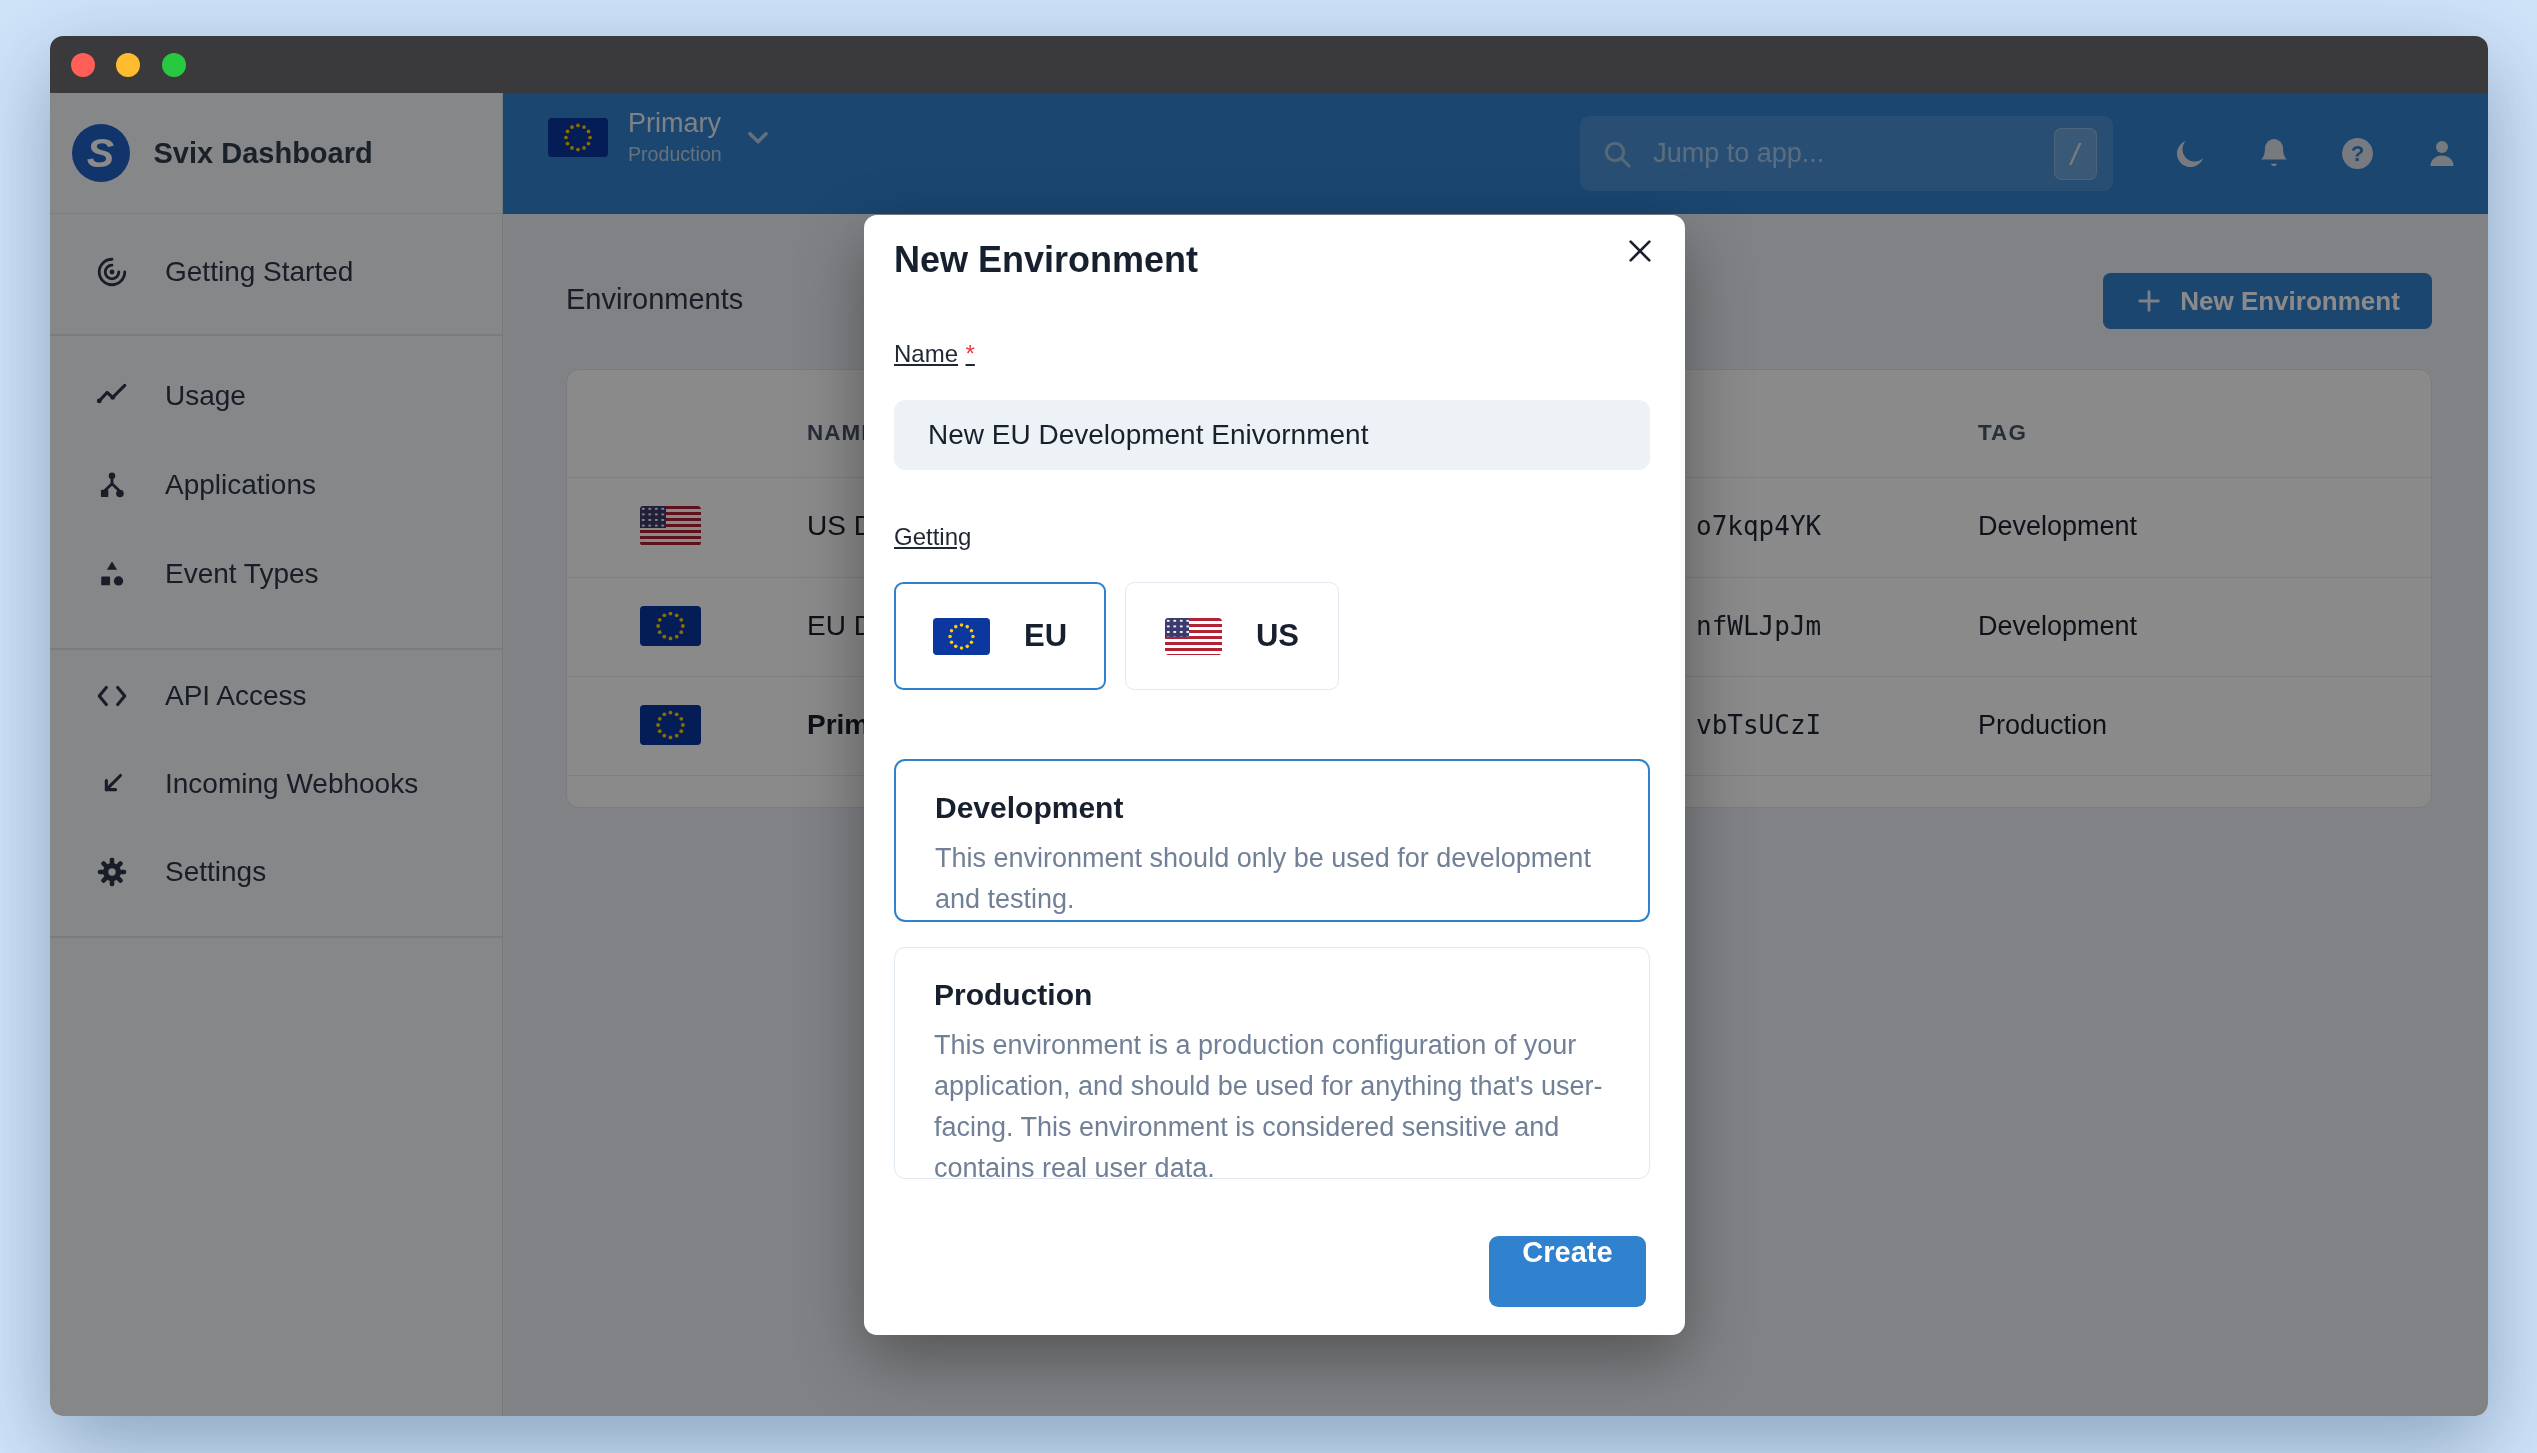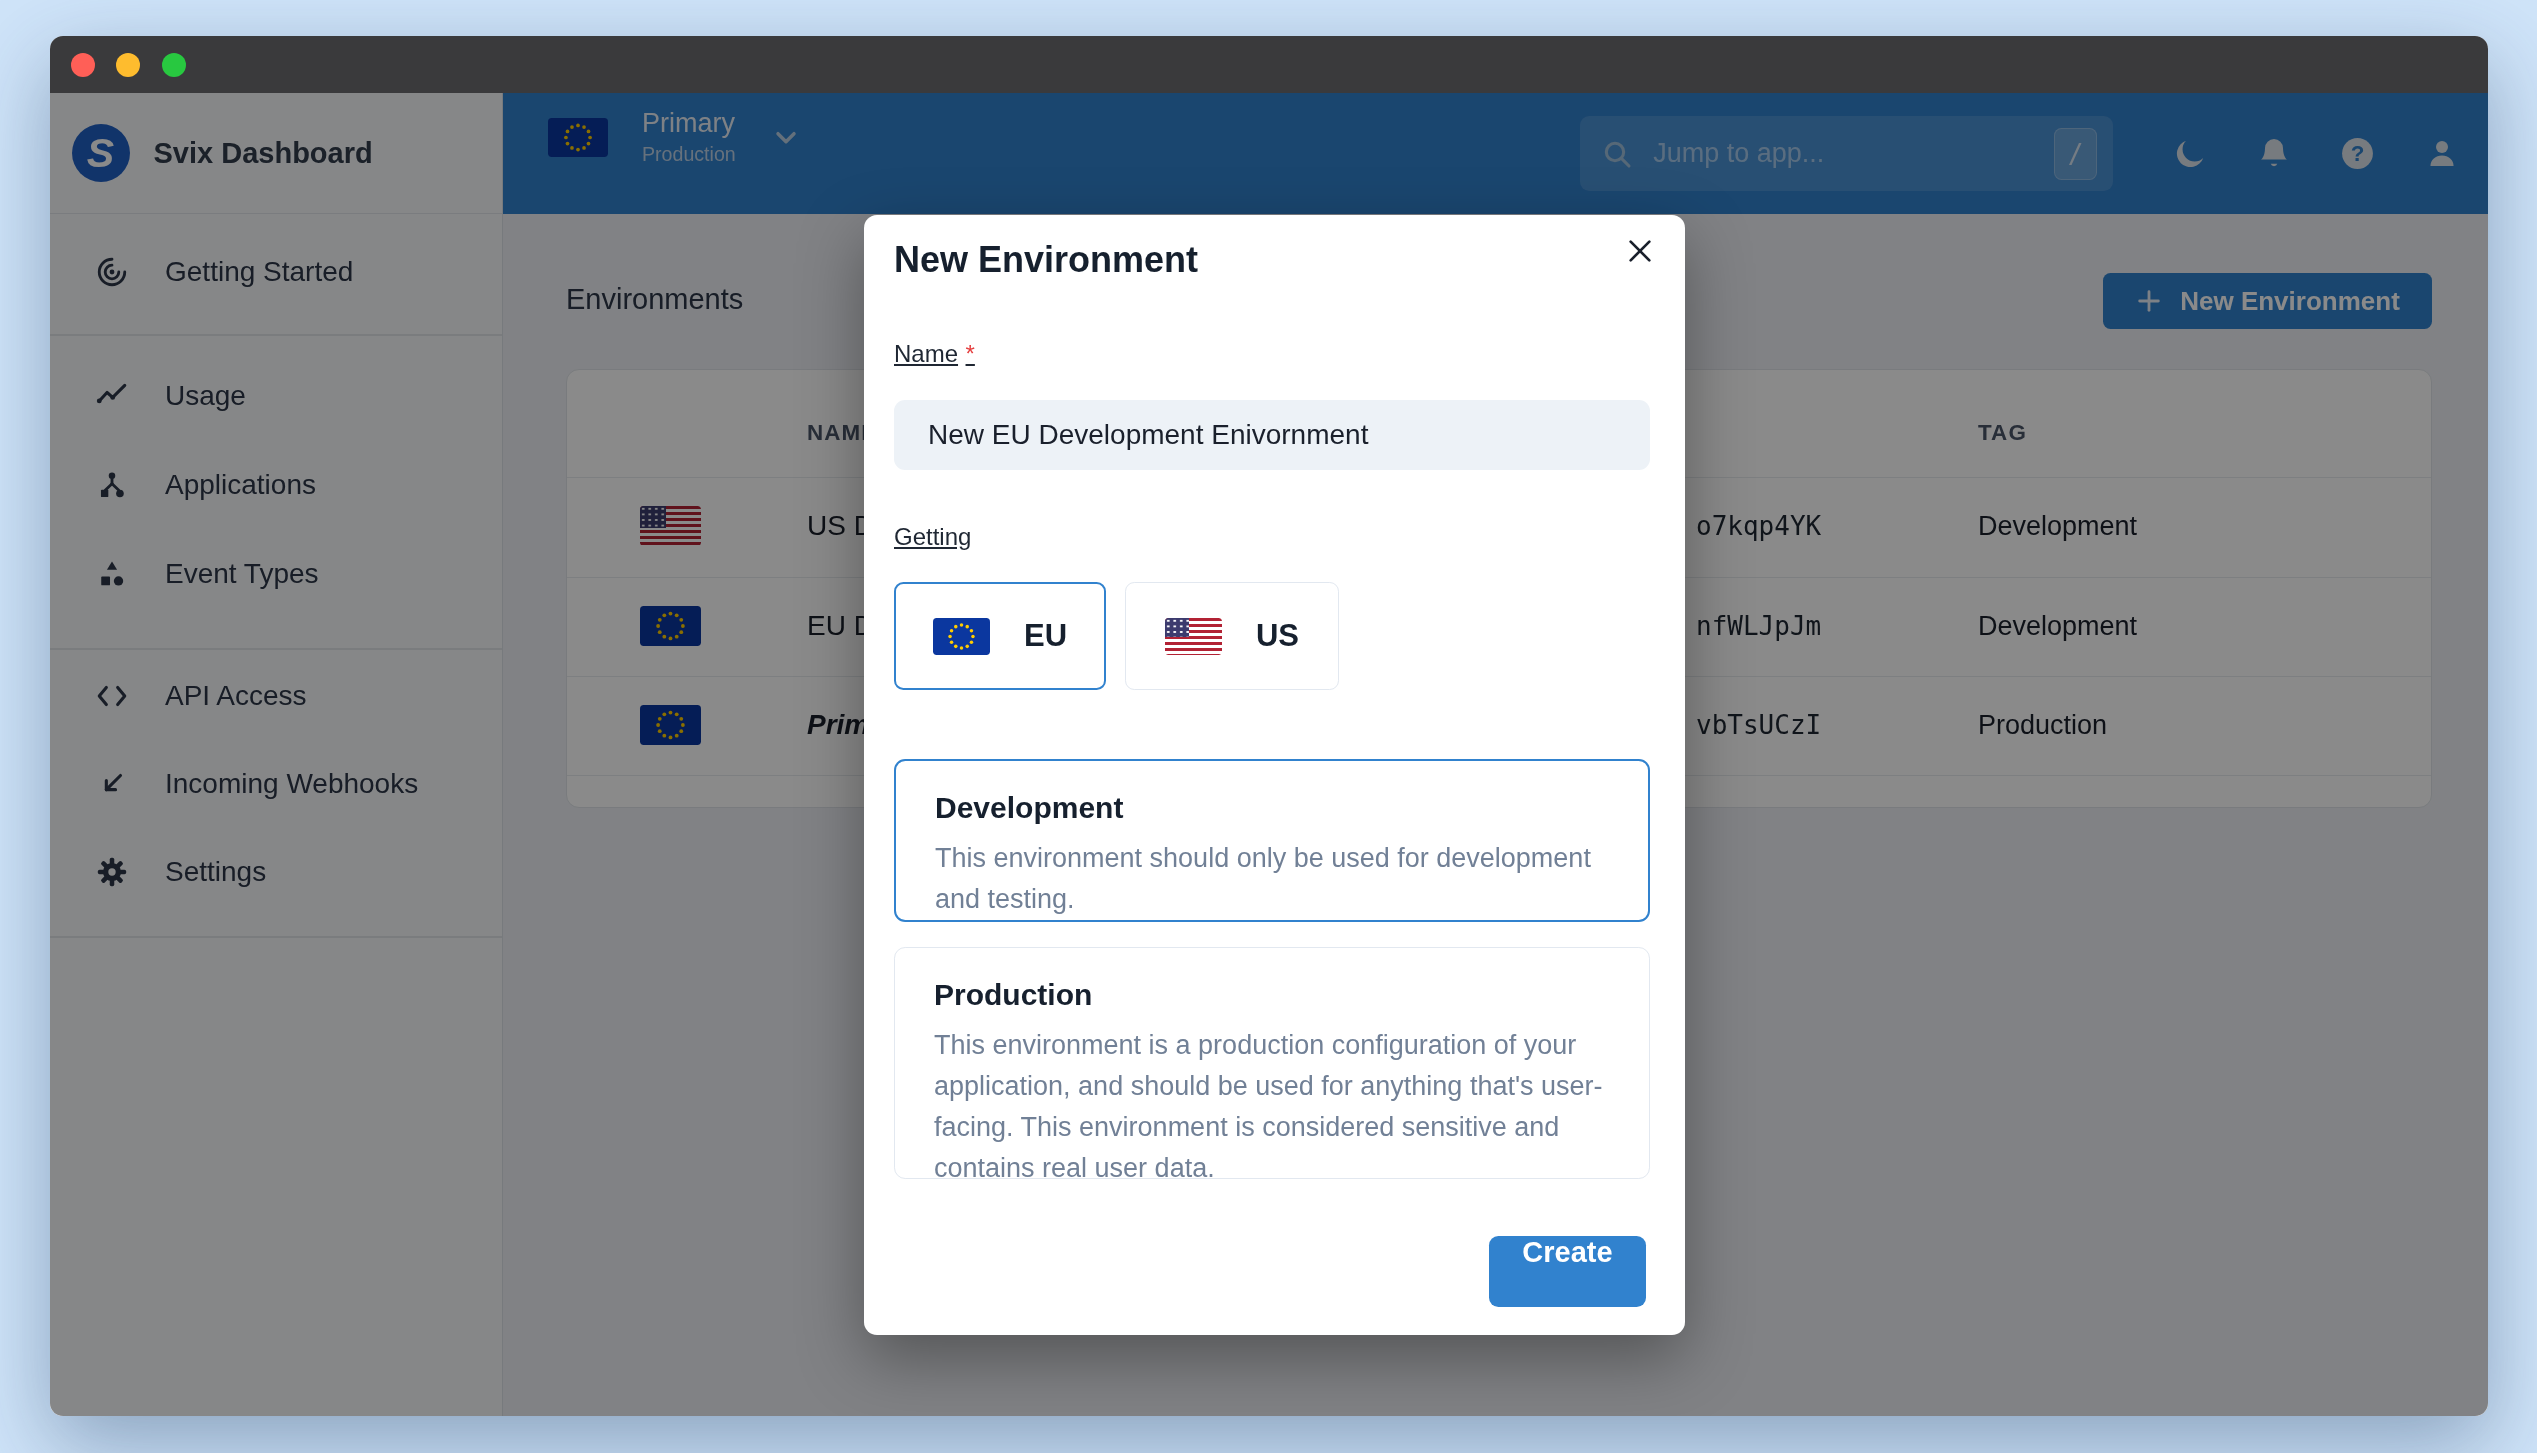--- a/index.html
+++ b/index.html
@@ -23,21 +23,21 @@
   .brand{font-size:29px;font-weight:bold;color:#323d4d;}
   .nav-item{display:flex;align-items:center;gap:36px;height:52px;padding-left:45px;
             font-size:28px;color:#2d3748;cursor:pointer;}
   .nav-item svg{flex:0 0 auto;}
   .sdiv{height:1.9px;background:#e1e5e9;}
   .m38{margin-top:36px}.m36{margin-top:34px}.m40{margin-top:37px}.m51{margin-top:48px}
   .m22{margin-top:20.6px}.m39{margin-top:36px}.m41{margin-top:38px}.m35{margin-top:33px}.m34{margin-top:32px}
   
   .main{position:absolute;left:453px;top:0;right:0;bottom:0;}
   .topbar{position:relative;height:121px;background:#3182ce;}
-  .env-switch{position:absolute;left:45px;top:0;height:88px;display:flex;align-items:center;gap:34px;cursor:pointer;}
+  .env-switch{position:absolute;left:45px;top:0;height:88px;display:flex;align-items:center;gap:20px;cursor:pointer;}
   .env-text{display:flex;flex-direction:column;gap:3.7px;}
   .env-name{font-size:27px;color:#e9eff6;}
   .env-tag{font-size:19.6px;color:#bdd1e6;}
   .flag{border-radius:3.7px;overflow:hidden;position:relative;flex:0 0 auto;}
   .flag-topbar{width:60px;height:39px;}
   .flag-eu{background:#0b379f;}
   .flag-us{background:repeating-linear-gradient(180deg,#b22234 0px,#b22234 3px,#ffffff 3px,#ffffff 6px);}
   .flag-us .canton{position:absolute;left:0;top:0;width:42%;height:54%;background:#3c3b6e;
       background-image:radial-gradient(circle,#fff 1px,transparent 1.3px);background-size:6.5px 5.6px;}
   .flag-eu svg{position:absolute;inset:0;}
@@ -56,21 +56,21 @@
       border-radius:7.5px;color:#fff;display:flex;align-items:center;justify-content:center;gap:17px;
       font-size:26px;font-weight:bold;cursor:pointer;}
   .table-card{position:absolute;left:63px;top:155px;width:1866px;height:439px;background:#ffffff;
       border:0.9px solid #e0e4e9;border-radius:13px;box-sizing:border-box;}
   .th{position:absolute;top:50px;font-size:22.4px;font-weight:bold;letter-spacing:1.1px;color:#4a5568;}
   .th-name{left:240px}.th-tag{left:1411px}
   .tline{position:absolute;left:0;right:0;height:0.9px;background:#e7ebef;}
   .trow{position:absolute;left:0;right:0;height:98px;cursor:pointer;}
   .trow .flag{position:absolute;left:73px;top:50%;margin-top:-19.6px;width:61px;height:40px;}
   .cell-name{position:absolute;left:240px;top:50%;transform:translateY(-50%);font-size:28px;color:#1a202c;white-space:nowrap;}
-  .cell-name.bold{font-weight:bold;font-style:italic;}
+  .cell-name.bold{font-weight:bold;}
   .cell-id{position:absolute;left:1129px;top:50%;transform:translateY(-50%);font-size:26px;color:#1f2733;
            font-family:"DejaVu Sans Mono",monospace;white-space:nowrap;}
   .cell-tag{position:absolute;left:1411px;top:50%;transform:translateY(-50%);font-size:27px;color:#1a202c;}
   
   .scrim{position:absolute;inset:0;background:rgba(0,0,0,.46);}
   .modal{position:absolute;left:814px;top:122px;width:821px;height:1120px;background:#fff;border-radius:13px;
          box-shadow:0 23.4px 65px rgba(0,0,0,.35);}
   .m-title{position:absolute;left:30px;top:24px;font-size:36px;font-weight:bold;color:#16202e;}
   .m-close{position:absolute;right:22.4px;top:13px;width:45px;height:45px;display:flex;align-items:center;
            justify-content:center;cursor:pointer;border-radius:7.5px;}

